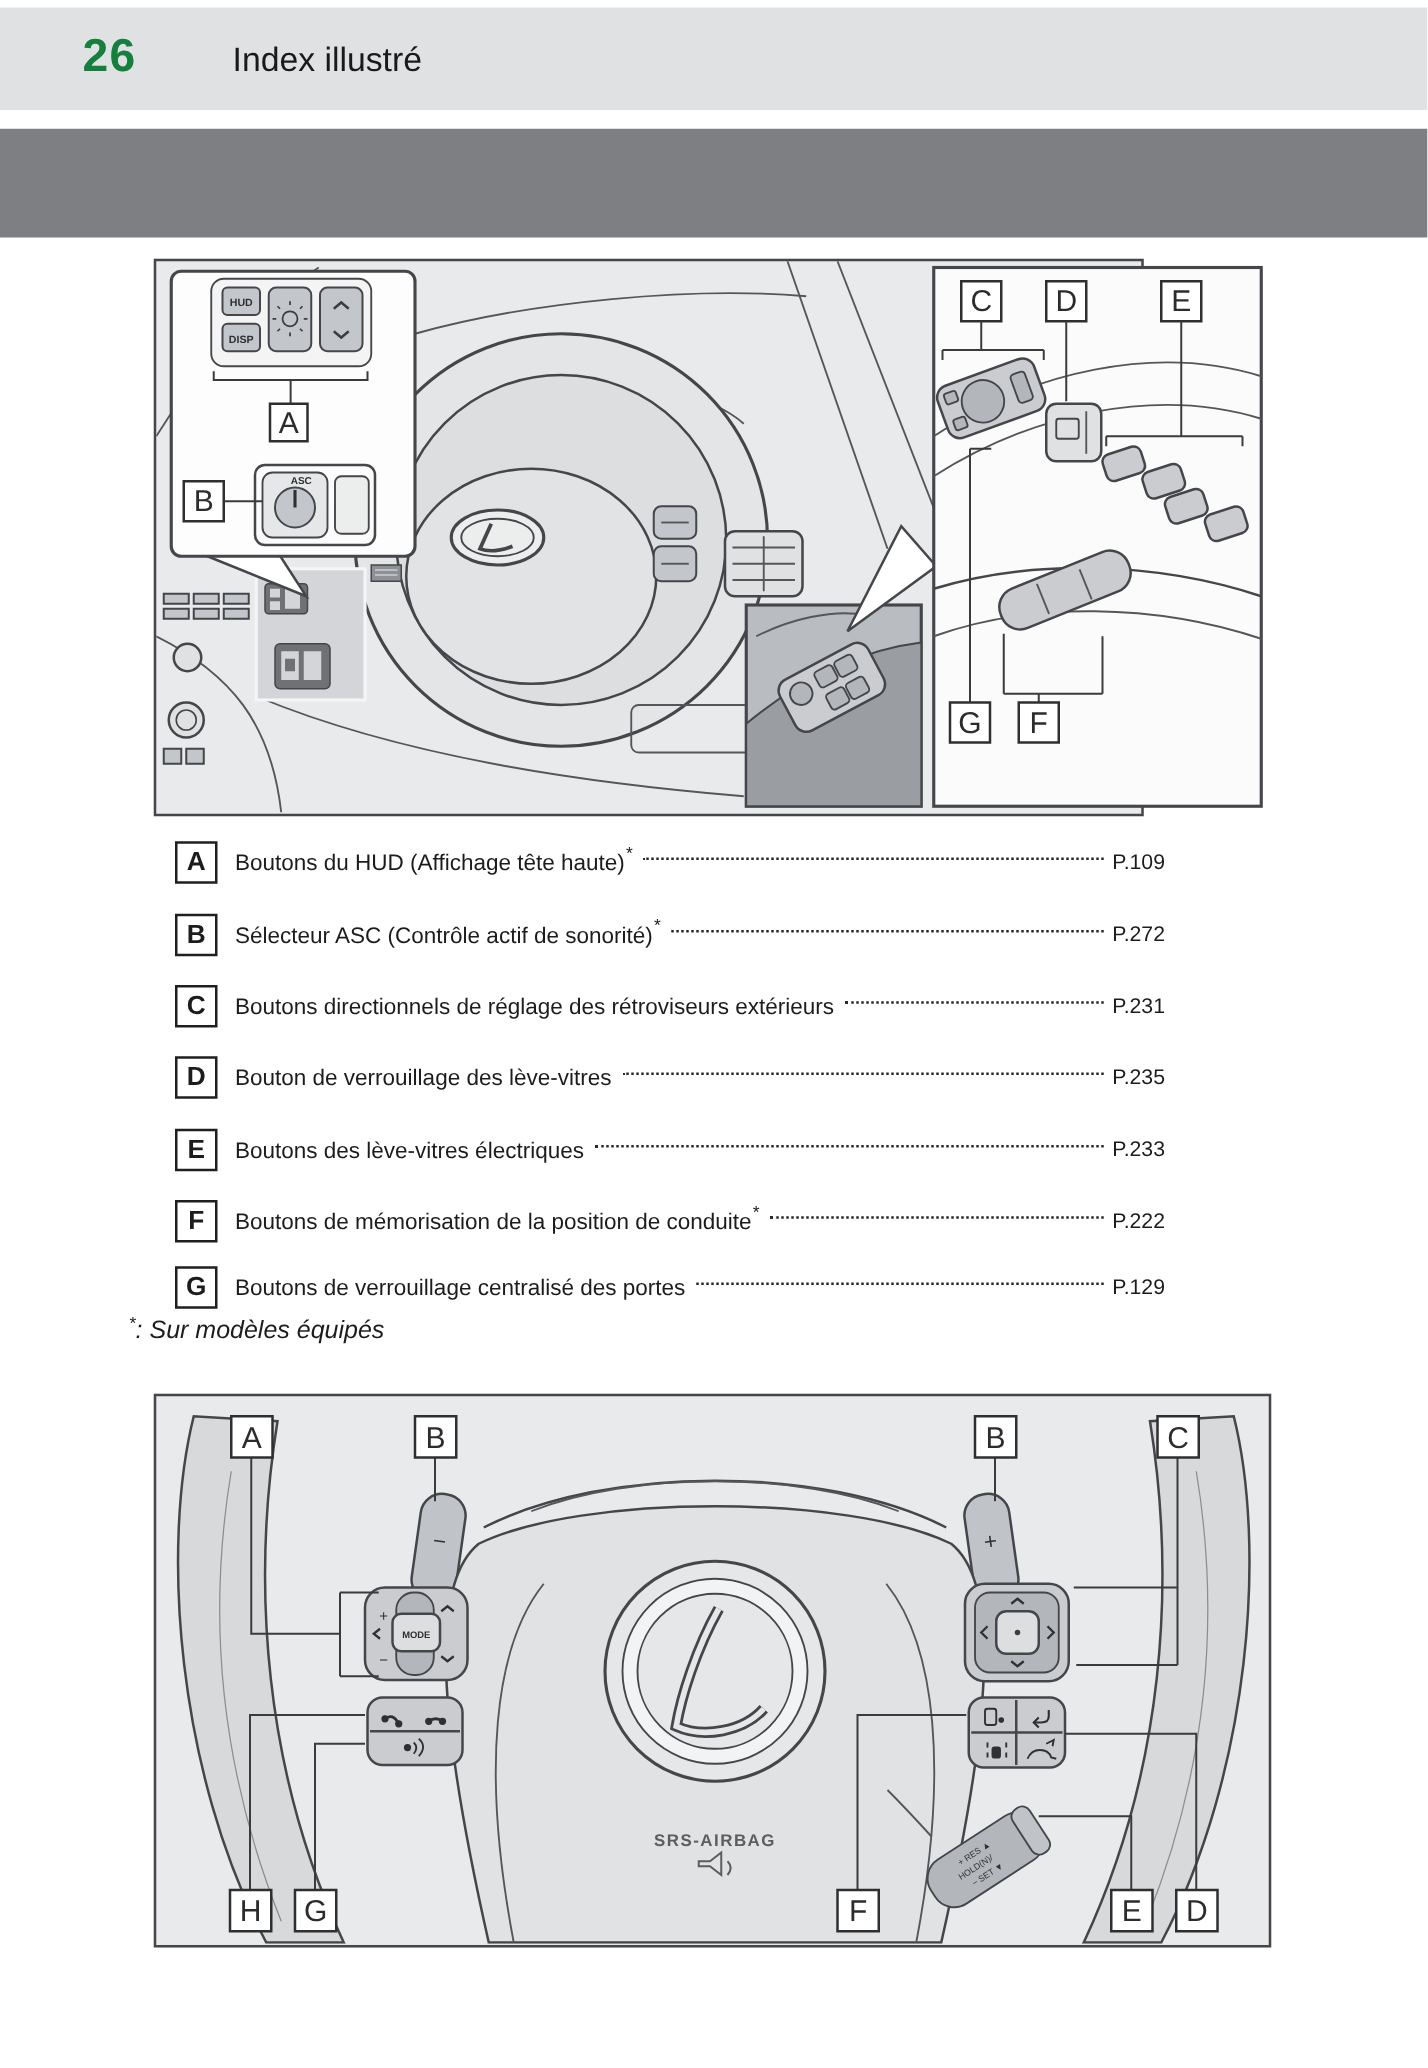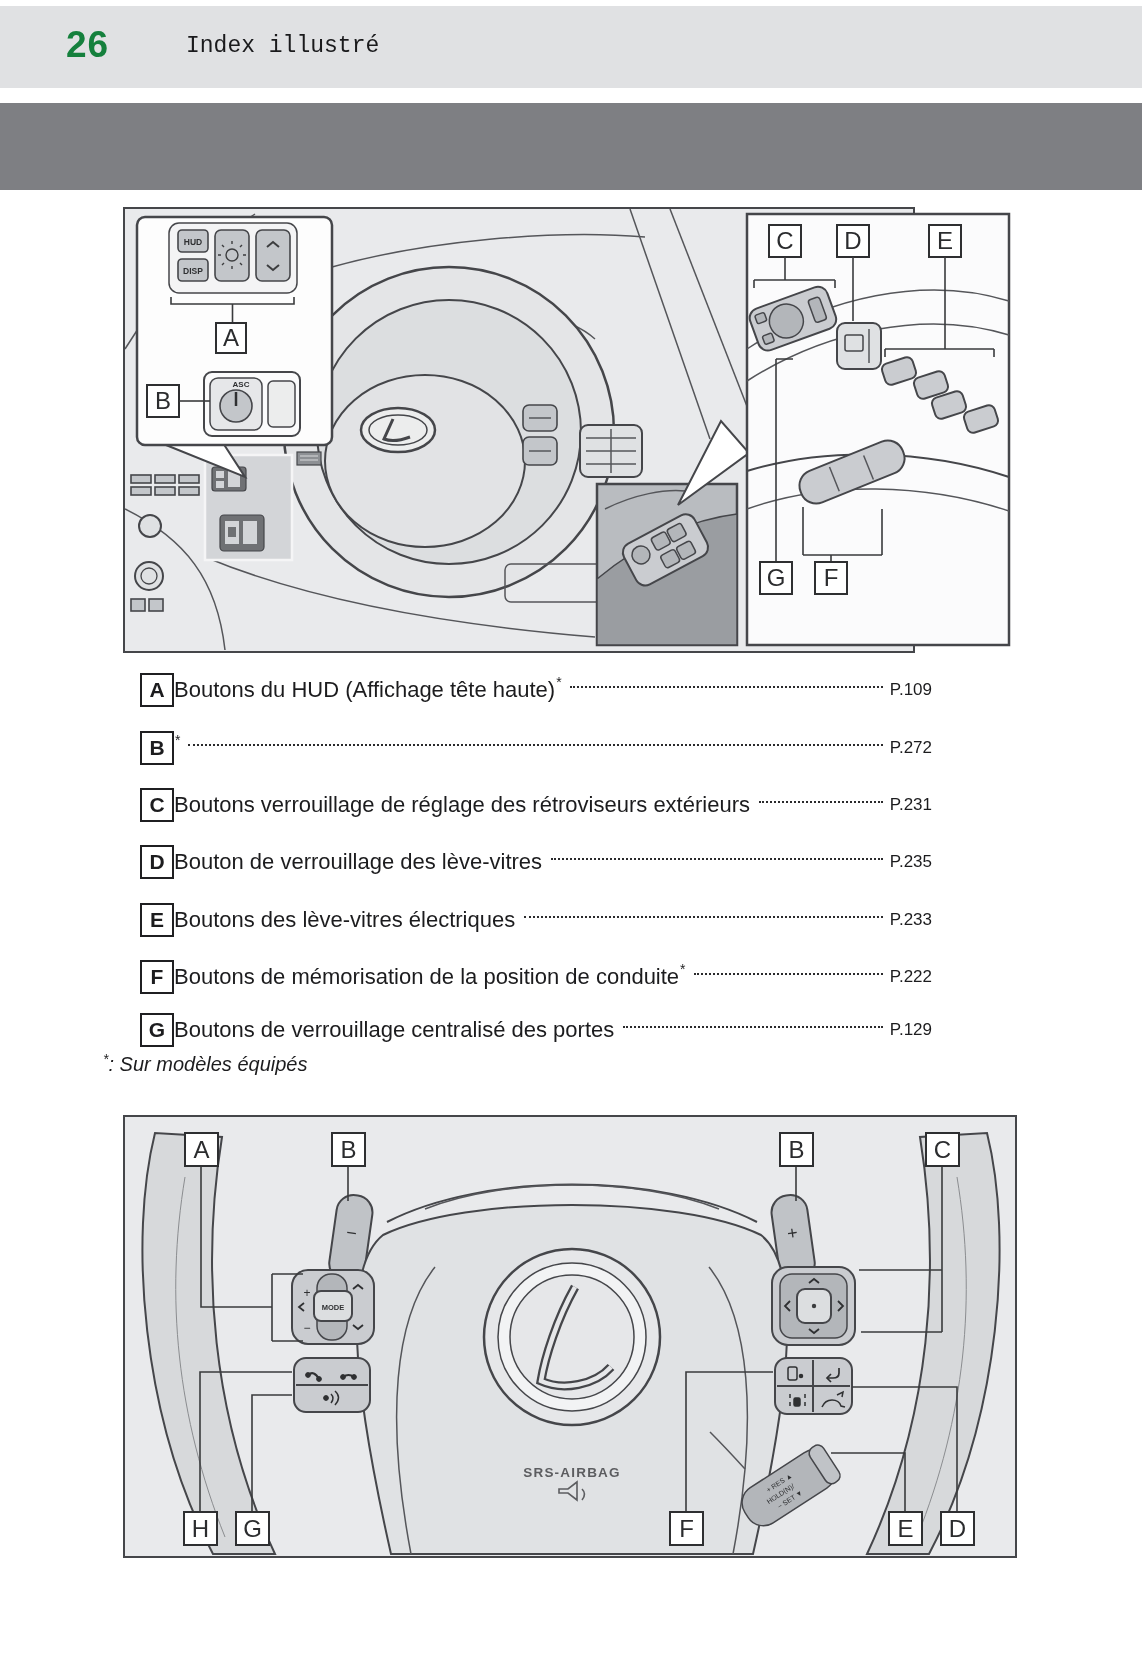--- a/index.html
+++ b/index.html
@@ -1,42 +1,42 @@
 <!DOCTYPE html>
 <html><head>
 <meta charset="utf-8">
 <style>
   html,body{margin:0;padding:0;background:#fff;}
   body{width:1142px;height:1654px;position:relative;font-family:"Liberation Sans",sans-serif;color:#1c1c1e;overflow:hidden;}
   .abs{position:absolute;}
   
   #header-band{left:0;top:6px;width:1142px;height:82px;background:#e0e1e3;}
   #page-number{left:66px;top:24px;font-size:37px;font-weight:bold;letter-spacing:1px;color:#15803d;}
-  #section-title{left:186px;top:33px;font-size:23px;color:#1a1a1c;font-family:Liberation Mono, monospace;}
+  #section-title{left:186px;top:33px;font-size:27px;color:#1a1a1c;}
   #chapter-band{left:0;top:103px;width:1142px;height:87px;background:#7e7f83;}
   
   .illus{background:#e9eaec;border:2.5px solid #45464a;box-sizing:border-box;}
   #illus1{left:123px;top:207px;width:792px;height:446px;}
   #illus2{left:123px;top:1115px;width:894px;height:443px;}
   svg{display:block;}
   
   .ln{stroke:#55565a;stroke-width:1.5;fill:none;}
   .ln2{stroke:#45464a;stroke-width:2;fill:none;}
   .callout-box{fill:#ffffff;stroke:#2e2f31;stroke-width:2;}
   .callout-letter{font-family:"Liberation Sans",sans-serif;font-size:24px;fill:#2b2c2e;text-anchor:middle;}
   .leader{stroke:#3a3b3d;stroke-width:1.6;fill:none;}
   .btn{fill:#c3c6ca;stroke:#45464a;stroke-width:1.6;}
   .btn2{fill:#caccd0;stroke:#45464a;stroke-width:2;}
   .btn3{fill:#b3b6ba;stroke:#45464a;stroke-width:1.5;}
   .panel{fill:#fbfbfc;stroke:#45464a;stroke-width:2.5;}
   .tinytxt{font-family:"Liberation Sans",sans-serif;font-weight:bold;fill:#2f3032;text-anchor:middle;}
   
   .index-row{position:absolute;left:140px;width:792px;height:36px;display:flex;align-items:center;}
   .key-box{width:30px;height:30px;border:2.5px solid #1f1f21;background:#fff;display:flex;align-items:center;justify-content:center;font-size:21px;font-weight:bold;flex:0 0 auto;}
-  .row-label{font-size:22px;white-space:nowrap;}
+  .row-label{margin-left:14px;font-size:18px;white-space:nowrap;}
   .row-star{font-size:14px;position:relative;top:-8px;margin-left:1px;}
   .dots{flex:1;border-bottom:2.6px dotted #2a2a2c;margin:0 7px 7px 8px;min-width:20px;}
   .row-page{font-size:17px;white-space:nowrap;}
   #footnote{left:103px;top:1053px;font-size:20px;font-style:italic;}
   #footnote .mark{font-size:14px;position:relative;top:-7px;}
 </style>
 </head>
 <body>
 
 <div class="abs" id="header-band"></div>
@@ -223,27 +223,28 @@
 <div>
   <div class="index-row" style="top:672px">
     <span class="key-box">A</span>
     <span class="row-label">Boutons du HUD (Affichage tête haute)</span>
       <span class="row-star">*</span>
     <span class="dots"></span>
     <span class="row-page">P.109</span>
   </div>
   <div class="index-row" style="top:730px">
     <span class="key-box">B</span>
+    <span class="row-label">Sélecteur ASC (Contrôle actif de sonorité)</span>
       <span class="row-star">*</span>
     <span class="dots"></span>
     <span class="row-page">P.272</span>
   </div>
   <div class="index-row" style="top:787px">
     <span class="key-box">C</span>
-    <span class="row-label">Boutons verrouillage de réglage des rétroviseurs extérieurs</span>
+    <span class="row-label">Boutons directionnels de réglage des rétroviseurs extérieurs</span>
       <span class="row-star"></span>
     <span class="dots"></span>
     <span class="row-page">P.231</span>
   </div>
   <div class="index-row" style="top:844px">
     <span class="key-box">D</span>
     <span class="row-label">Bouton de verrouillage des lève-vitres</span>
       <span class="row-star"></span>
     <span class="dots"></span>
     <span class="row-page">P.235</span>

